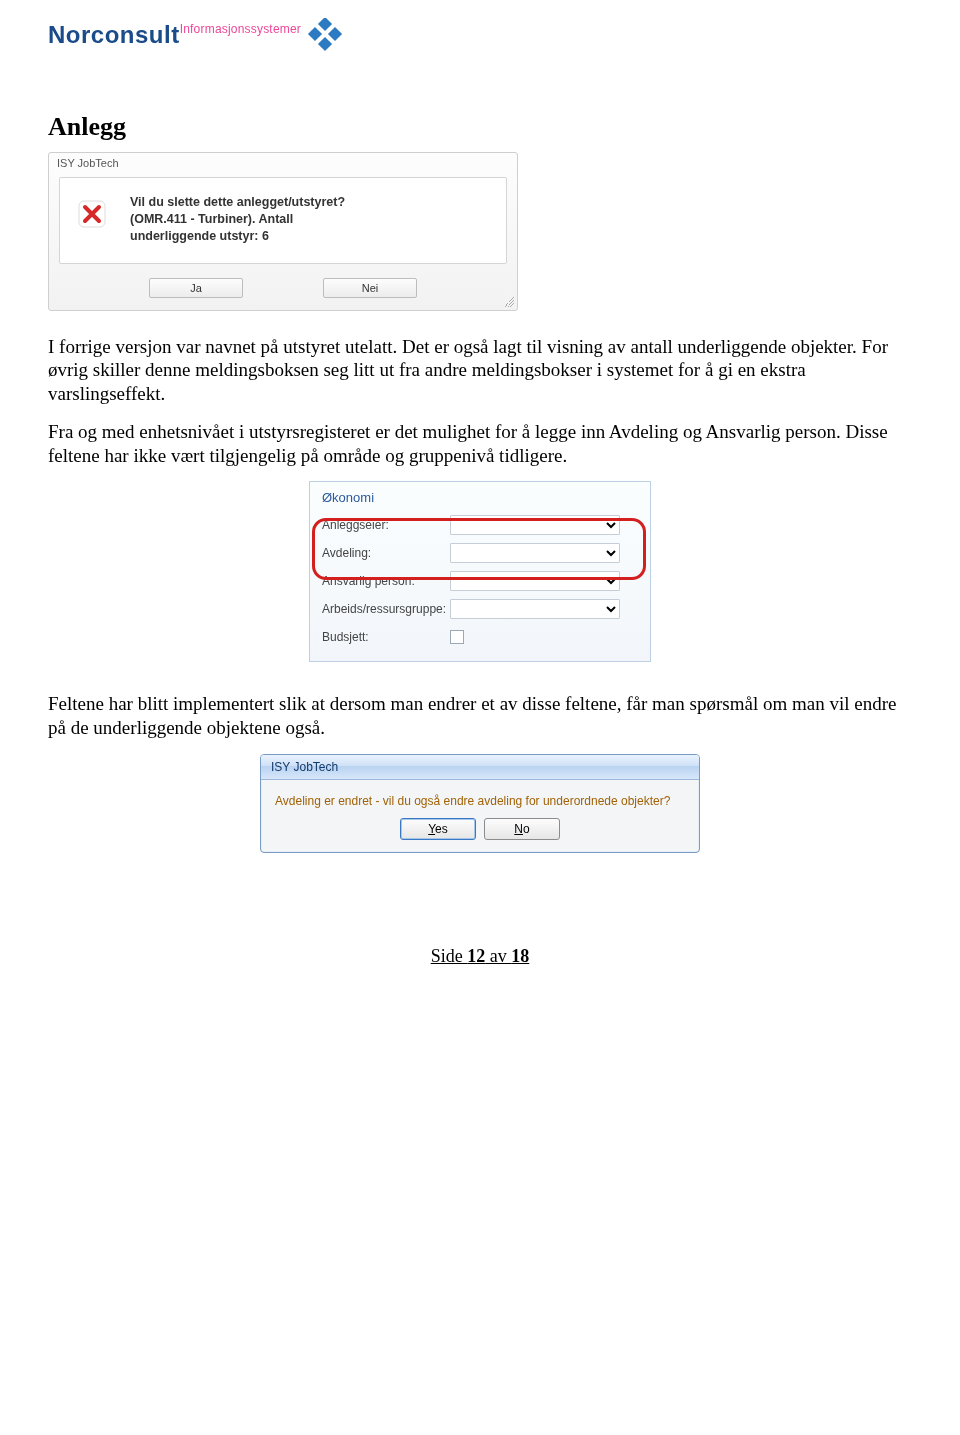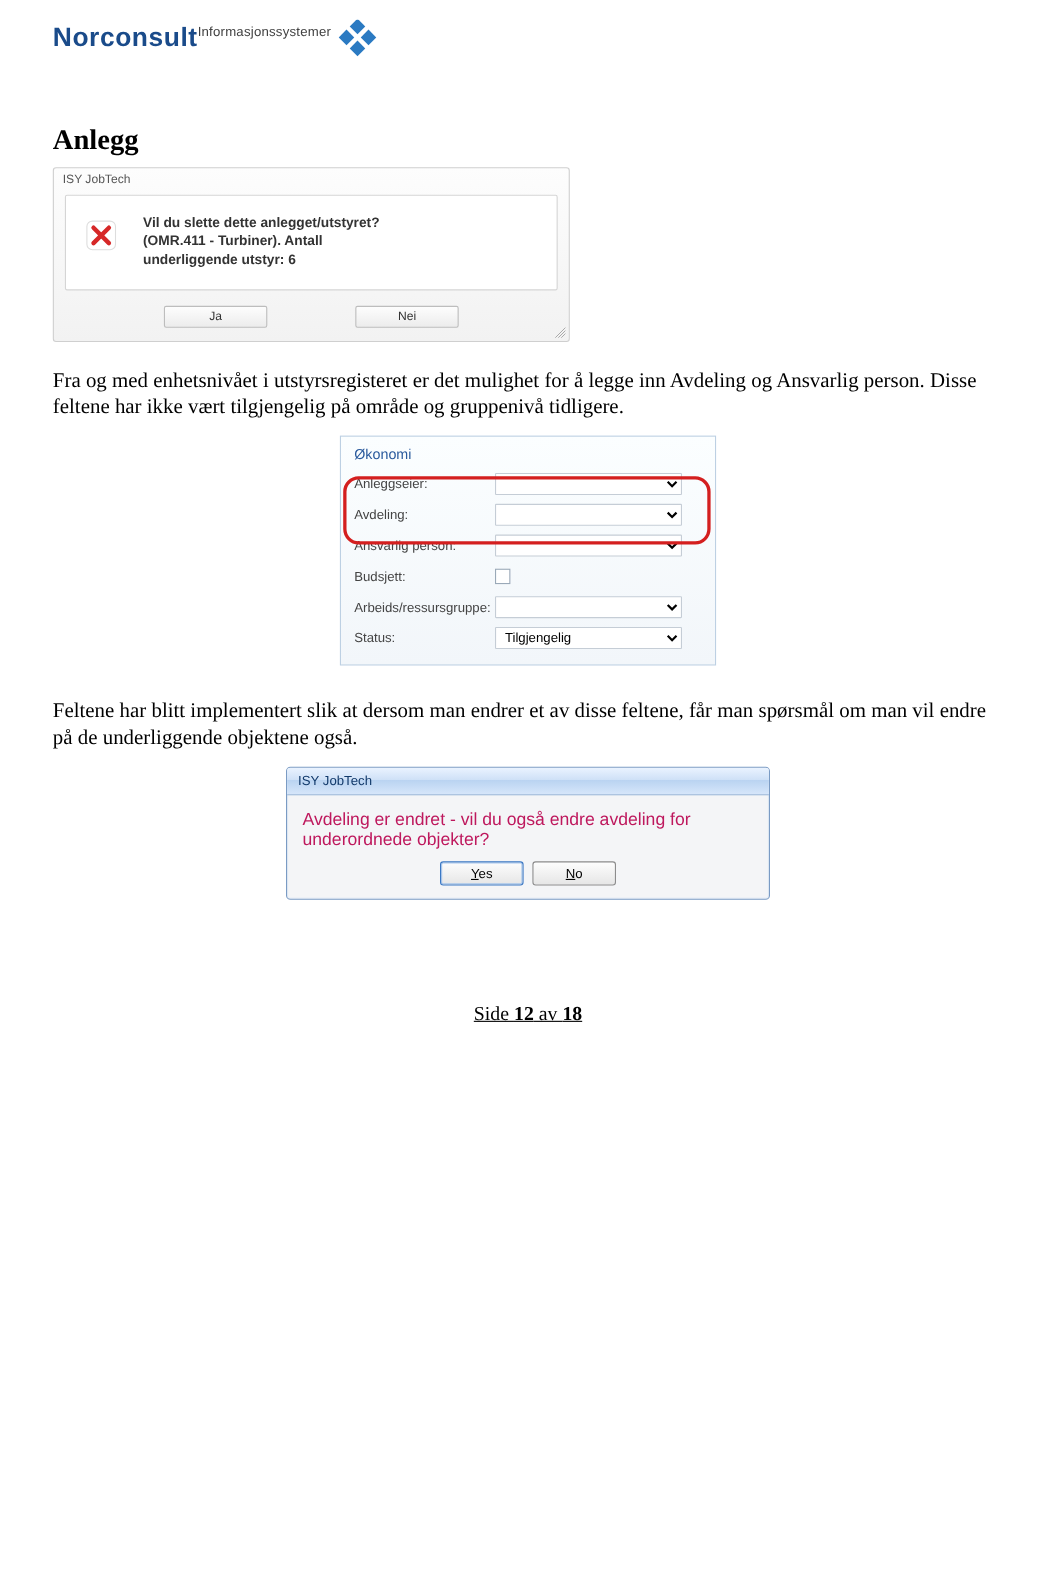--- a/index.html
+++ b/index.html
@@ -30,21 +30,21 @@
   .logo-main {
     font-family: Arial, Helvetica, sans-serif;
     font-size: 24px;
     font-weight: 600;
     color: #1a4b8a;
     letter-spacing: 0.5px;
   }
   .logo-sub {
     font-family: Arial, Helvetica, sans-serif;
     font-size: 12px;
-    color: #404040;
+    color: #ec4899;
     letter-spacing: 0.2px;
   }
   .logo-icon svg { display: block; }
 
   
   h2.section-title {
     font-size: 26px;
     font-weight: bold;
     margin: 0 0 2px 0;
   }
@@ -188,22 +188,22 @@
   }
   .dialog2-titlebar {
     background: linear-gradient(#eaf3ff,#cfe1f7 45%,#b9d3f1 46%,#d6e6fa);
     border-bottom: 1px solid #9db8da;
     padding: 5px 10px;
     font-size: 12px;
     color: #123a6b;
   }
   .dialog2-body {
     padding: 14px 14px 6px 14px;
-    font-size: 16px;
-    color: #be185d;
+    font-size: 12px;
+    color: #a16207;
   }
   .dialog2-buttons {
     display: flex;
     justify-content: center;
     gap: 8px;
     padding: 4px 0 12px 0;
   }
   .btn2 {
     min-width: 76px;
     height: 22px;
@@ -270,50 +270,45 @@
         </div>
       </div>
       <div class="dialog1-buttons">
         <button class="btn1">Ja</button>
         <button class="btn1">Nei</button>
       </div>
       <div class="dialog1-resize"></div>
     </div>
   </div>
 
+  <p class="body-text">I forrige versjon var navnet på utstyret utelatt. Det er også lagt til visning av antall underliggende objekter. For øvrig skiller denne meldingsboksen seg litt ut fra andre meldingsbokser i systemet for å gi en ekstra varslingseffekt.</p>
   <p class="body-text">Fra og med enhetsnivået i utstyrsregisteret er det mulighet for å legge inn Avdeling og Ansvarlig person. Disse feltene har ikke vært tilgjengelig på område og gruppenivå tidligere.</p>
 
   <div class="form-panel">
     <div class="form-panel-title">Økonomi</div>
 
     <div class="form-row">
       <span class="lbl">Anleggseier:</span>
       <select class="ctrl"></select>
     </div>
     <div class="form-row">
       <span class="lbl">Avdeling:</span>
       <select class="ctrl"></select>
     </div>
     <div class="form-row">
       <span class="lbl">Ansvarlig person:</span>
       <select class="ctrl"></select>
     </div>
     <div class="form-row">
+      <span class="lbl">Arbeids/ressursgruppe:</span>
+      <select class="ctrl"></select>
+    </div>
+    <div class="form-row">
       <span class="lbl">Budsjett:</span>
       <span class="chk"></span>
-    </div>
-    <div class="form-row">
-      <span class="lbl">Arbeids/ressursgruppe:</span>
-      <select class="ctrl"></select>
-    </div>
-    <div class="form-row">
-      <span class="lbl">Status:</span>
-      <select class="ctrl">
-        <option>Tilgjengelig</option>
-      </select>
     </div>
 
     <div class="red-ring"></div>
   </div>
 
   <p class="body-text">Feltene har blitt implementert slik at dersom man endrer et av disse feltene, får man spørsmål om man vil endre på de underliggende objektene også.</p>
 
   <div class="dialog2">
     <div class="dialog2-titlebar">ISY JobTech</div>
     <div class="dialog2-body">Avdeling er endret - vil du også endre avdeling for underordnede objekter?</div>

